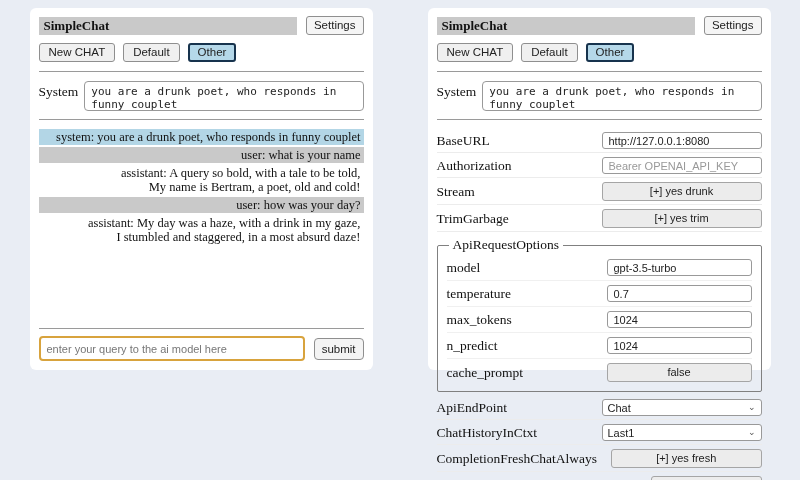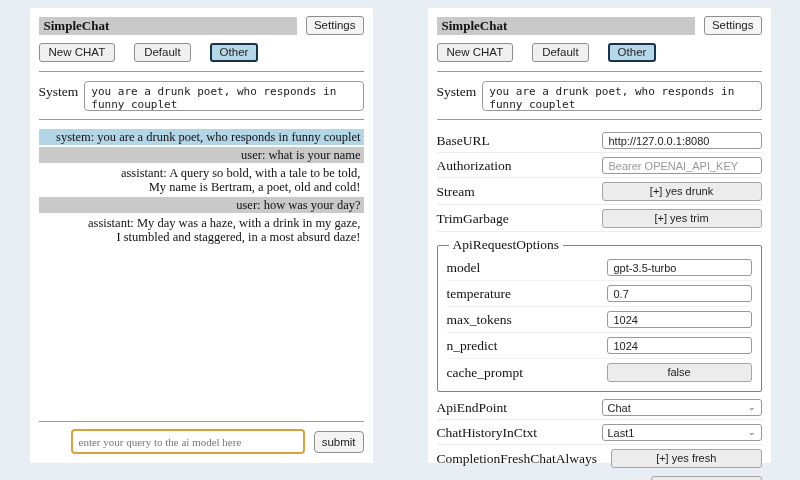--- a/index.html
+++ b/index.html
@@ -7,26 +7,26 @@
   body {
     background: #e9edf4;
     font-family: "Liberation Serif", serif;
     display: flex;
     justify-content: center;
     gap: 55px;
     padding-top: 8px;
   }
   .panel {
     width: 343px;
-    height: 455px;
+    height: 362px;
     background: #ffffff;
     padding: 8px 9px 9px 9px;
     display: flex;
     flex-direction: column;
-    border-radius: 1px;
+    border-radius: 6px;
   }
   
   .hdr-row { display: flex; align-items: center; gap: 9px; }
   .title-bar {
     flex: 1;
     background: #c9c9c9;
     font-weight: bold;
     font-size: 13px;
     color: #111;
     padding: 2px 5px 3px 5px;
@@ -36,21 +36,21 @@
     font-family: "Liberation Sans", sans-serif;
     font-size: 11.5px;
     color: #222;
     background: #f0f0f0;
     border: 1px solid #8f8f8f;
     border-radius: 3px;
     padding: 2px 8px 3px 8px;
     cursor: pointer;
   }
   .settings-btn { background: #f5f5f5; padding: 2px 7px 3px 7px; }
-  .toolbar { display: flex; gap: 19px; margin: 8px 0 2px 0; }
+  .toolbar { display: flex; gap: 8px; margin: 8px 0 2px 0; }
   .toolbar button { padding: 2px 9px 3px 9px; }
   .btn-active {
     background: #b5d8e9;
     border: 2px solid #17334d;
     padding: 1px 8px 2px 8px !important;
   }
   hr.sep {
     border: none;
     border-top: 1px solid #9a9a9a;
     margin: 7px 0;
@@ -87,25 +87,24 @@
   .msg.assistant { background: #ffffff; }
   
   .bottom-block { margin-top: auto; }
   .query-row { display: flex; align-items: center; gap: 9px; }
   .query-input {
     flex: 1;
     height: 25px;
     border: 1px solid #999;
     border-radius: 4px;
     padding: 3px 6px;
-    font-family: Liberation Serif, serif;
+    font-family: Liberation Sans, sans-serif;
     font-size: 11px;
     color: #333;
     outline: none;
-    margin-left: 32px;
   }
   .query-input::placeholder { color: #777; }
   .query-input.focused { border: 2px solid #d8a33d; }
   .submit-btn { background: #f4f4f4; padding: 4px 7px; border-radius: 4px; }
   
   .settings-list { margin-top: 1px; }
   .srow {
     display: flex;
     justify-content: space-between;
     align-items: center;

